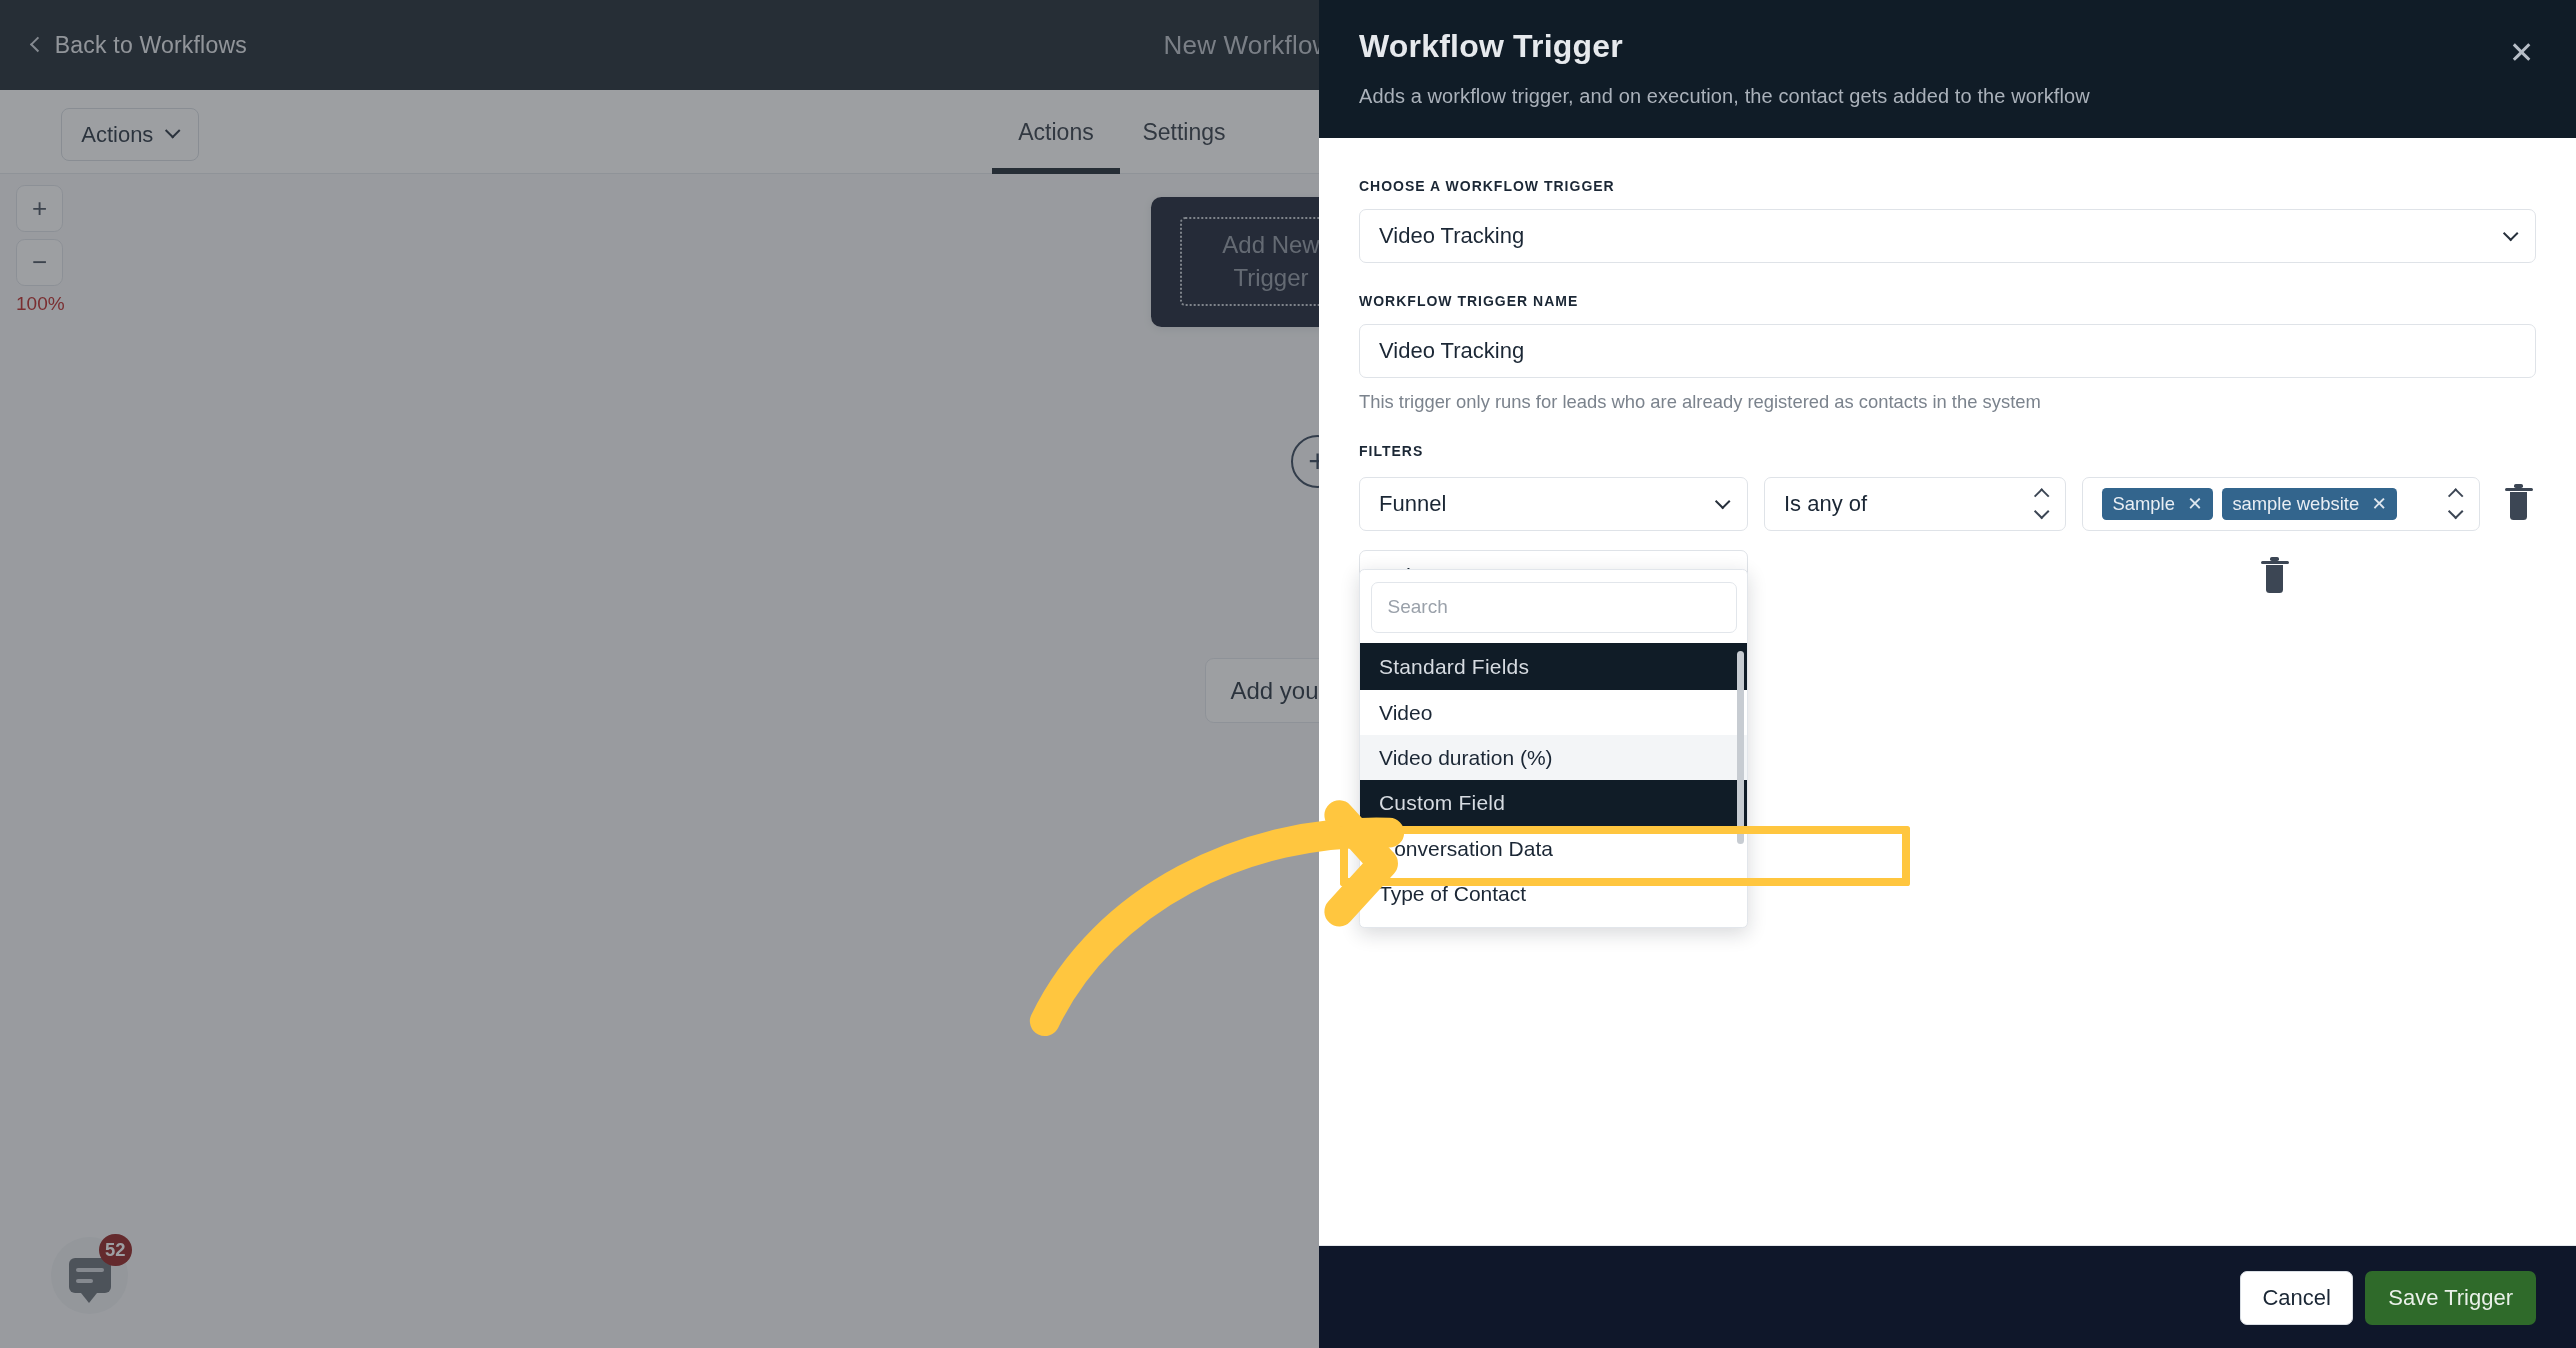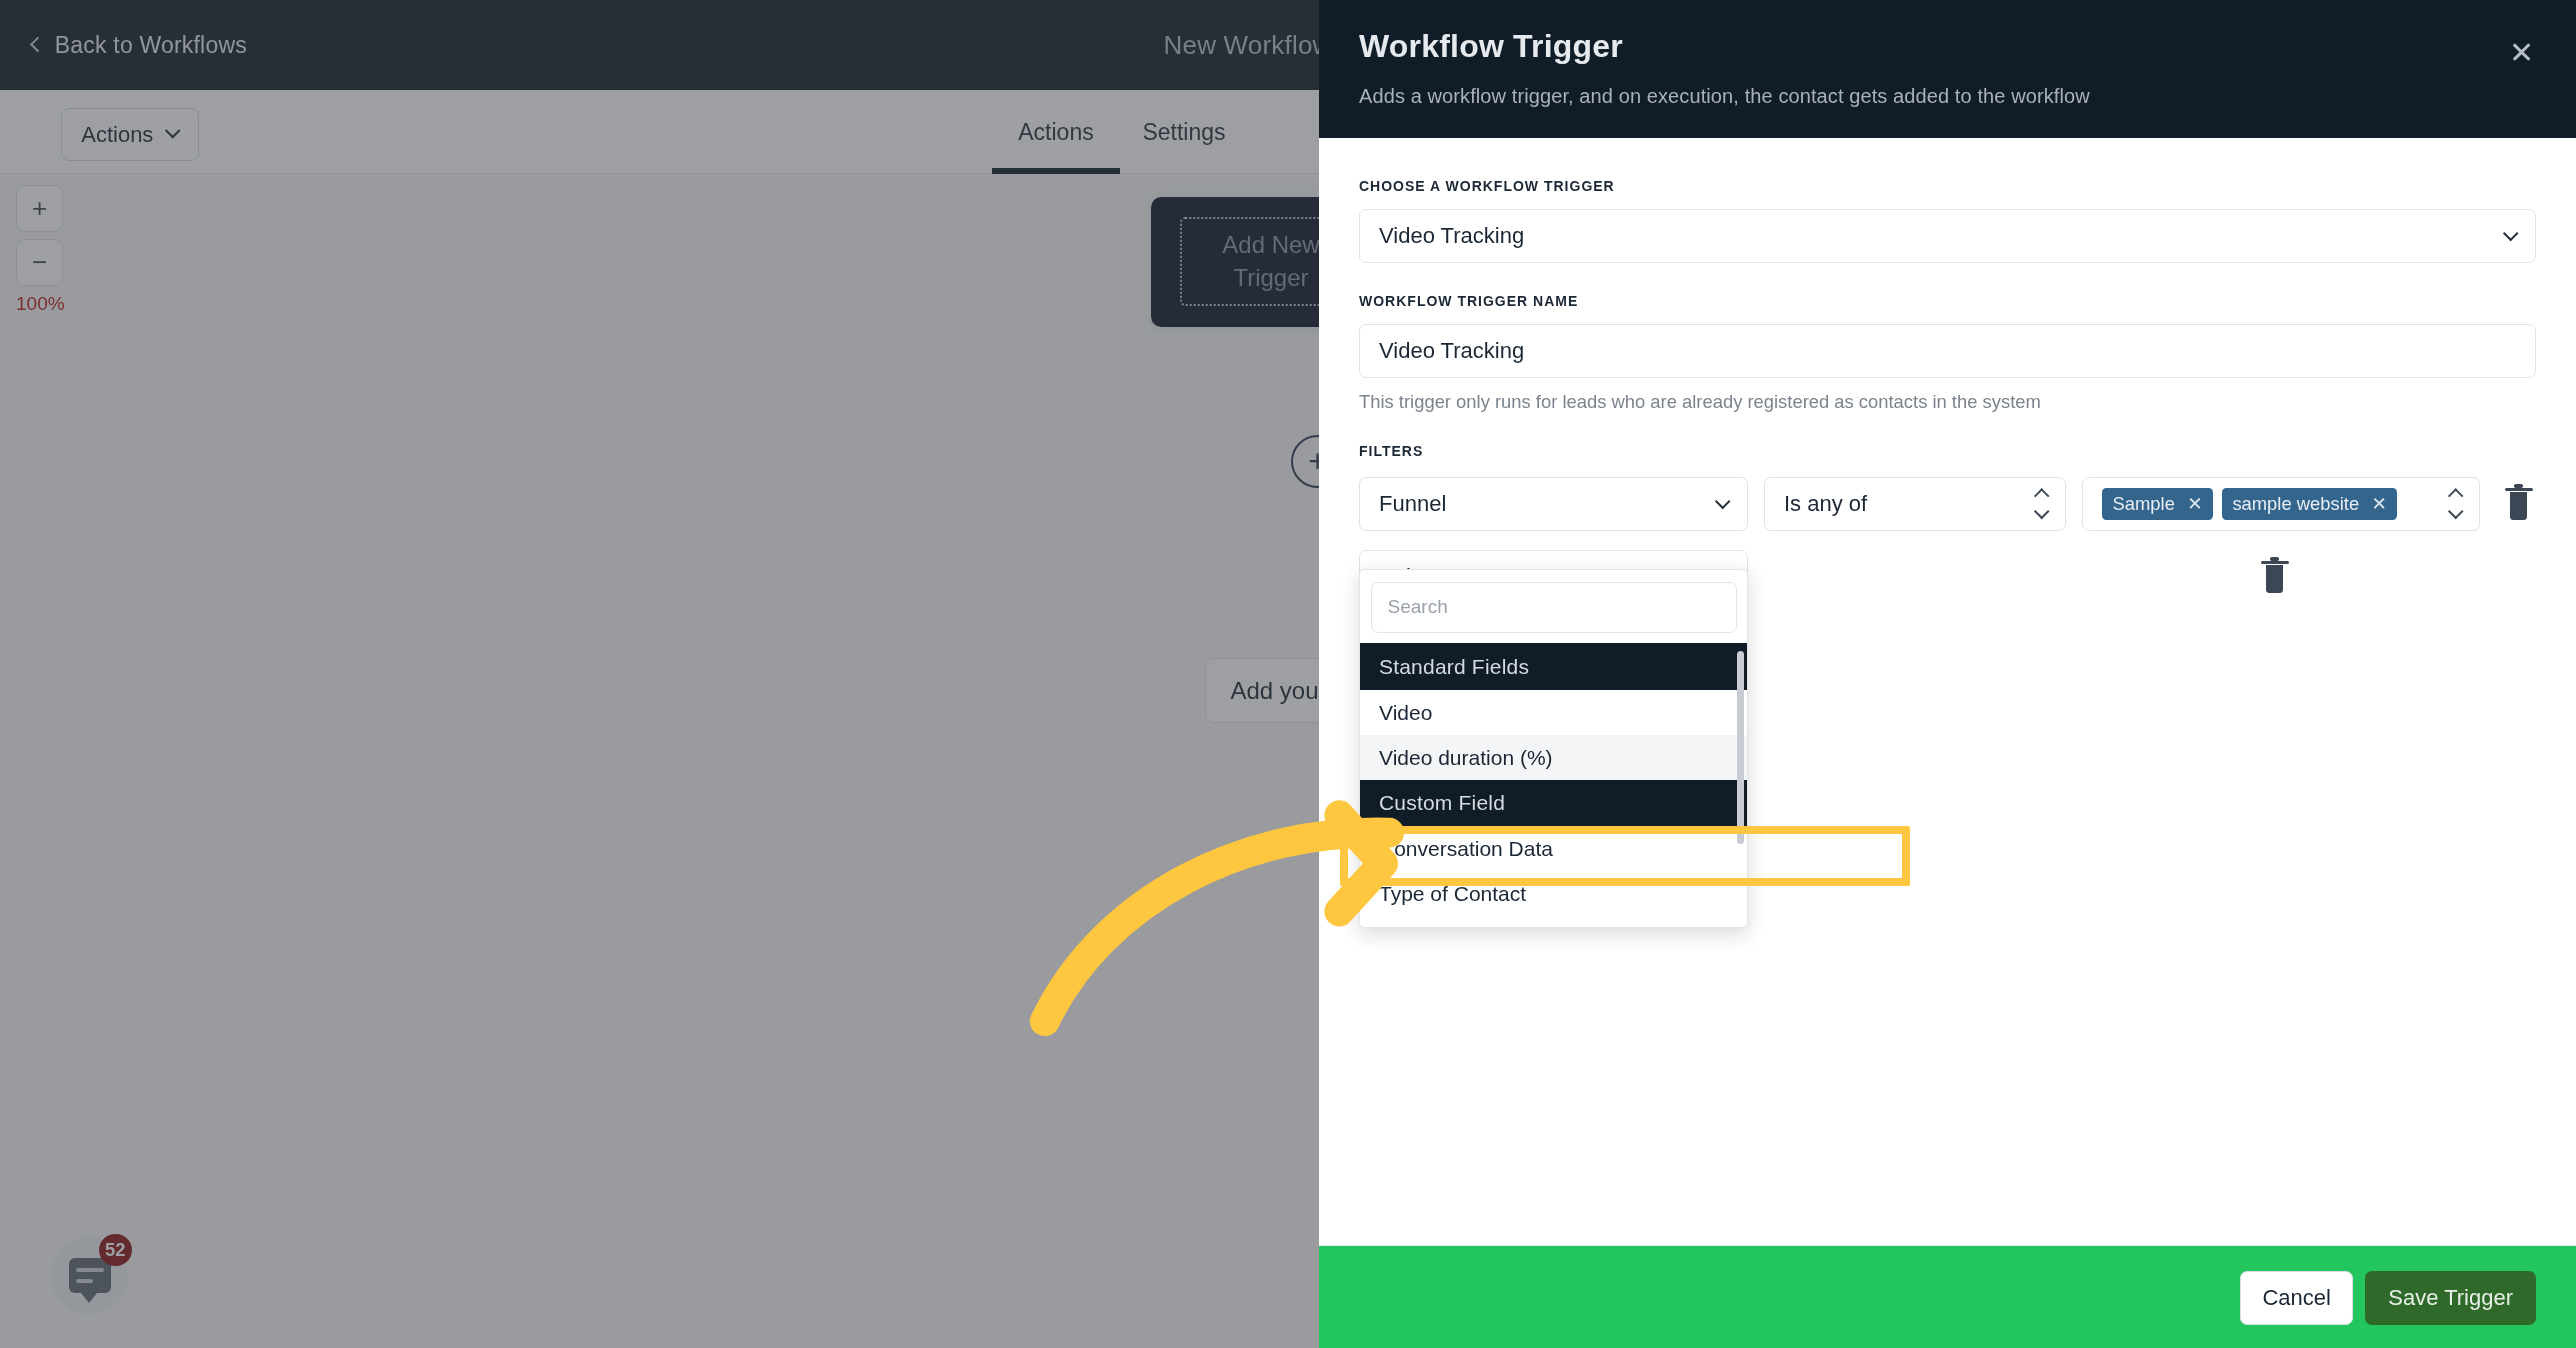--- a/index.html
+++ b/index.html
@@ -213,21 +213,21 @@
   .hl-host { position: relative; }
 
   .scrollbar {
     position: absolute; right: 3.5px; top: 81px; width: 6.1px; height: 193px;
     background: #c7ccd2; border-radius: 3.5px;
   }
 
   .panel-foot {
     flex: none; height: 104px; border-top: 1.8px solid #e6e9ed;
     display: flex; align-items: center; justify-content: flex-end; gap: 12.3px;
-    padding-right: 40px; background: #22c55e;
+    padding-right: 40px; background: #0f172a;
   }
   .btn-cancel {
     height: 54px; min-width: 111px; border: 1.8px solid #d9dee4; border-radius: 7px;
     background: #fff; color: #1b2735; font-size: 22px;
     display: flex; align-items: center; justify-content: center; padding: 0 21px;
   }
   .btn-save {
     height: 54px; min-width: 158px; border-radius: 7px;
     background: #2f6a2a; color: #e9f0e8; font-size: 22px;
     display: flex; align-items: center; justify-content: center; padding: 0 23px;

